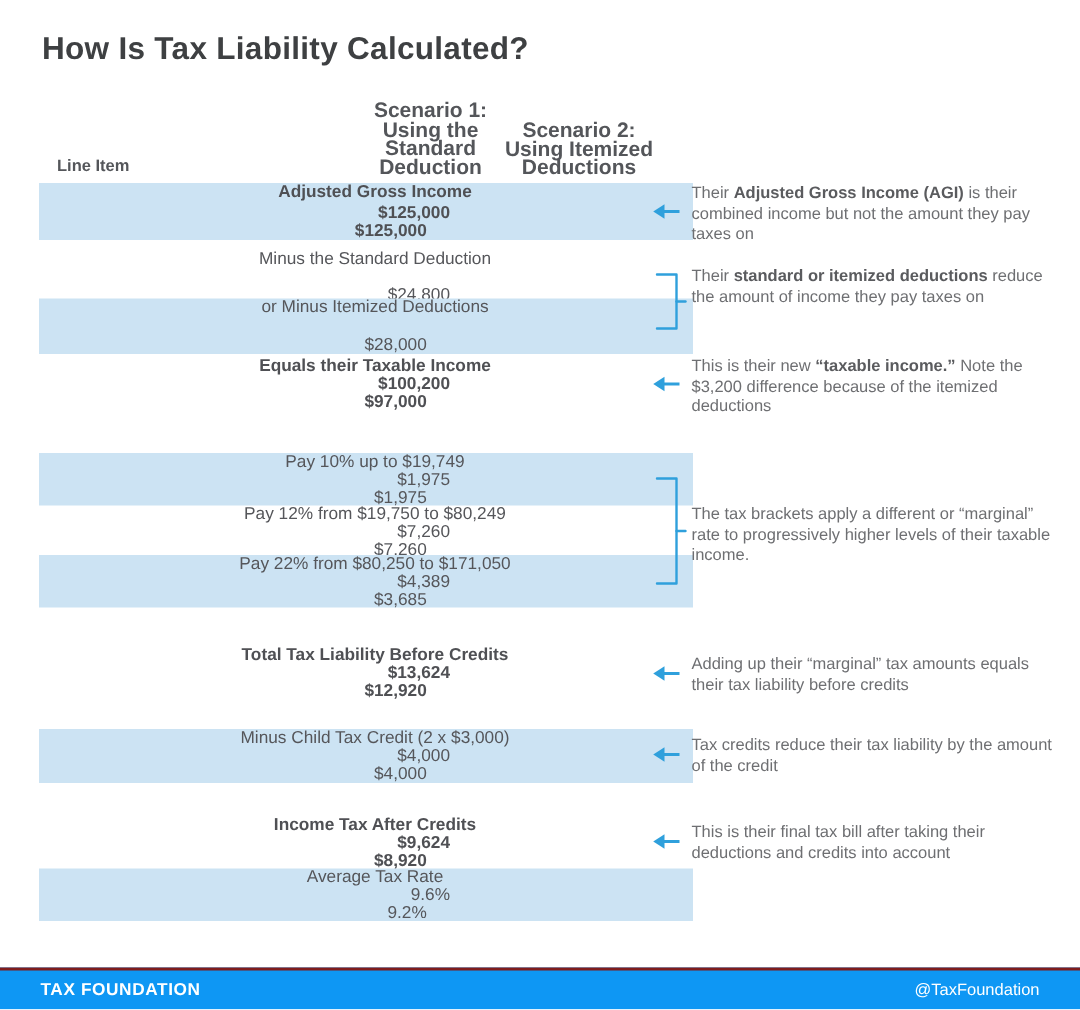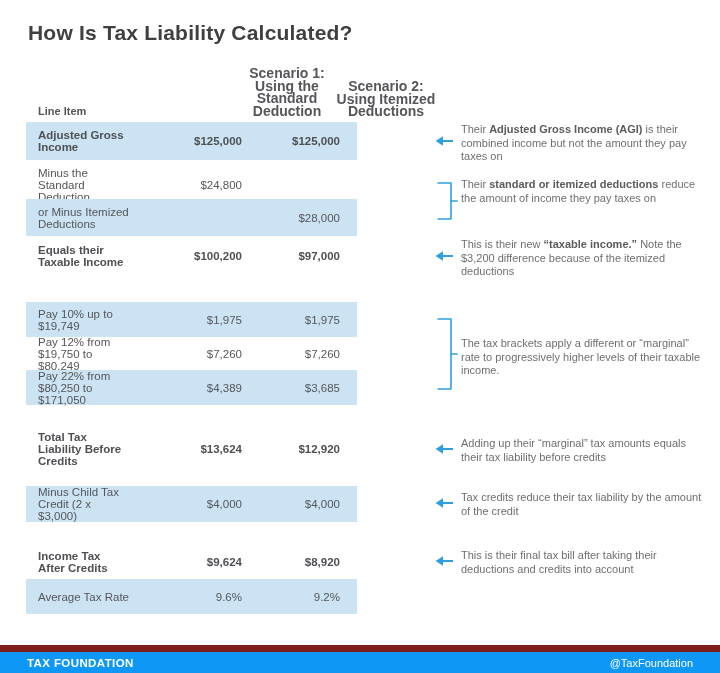--- a/index.html
+++ b/index.html
@@ -19,42 +19,42 @@
     line-height:12.5px; text-align:center; white-space:pre-line;
   }
   .head-lineitem {
     position:absolute; left:38px; top:105px;
     font-size:11px; font-weight:700; color:#54565a;
   }
   .head-s1 { left:235px; top:67px; width:104px; }
   .head-s2 { left:328px; top:80px; width:116px; }
   
   .row {
-    position:absolute; left:26px; width:331px;
+    position:absolute; left:26px; width:436px;
     display:flex; align-items:center;
-    font-size:11.5px; color:#55565a;
+    font-size:11.5px; color:#55565a;flex-direction:column;
   }
   .row.blue { background:#cce3f3; }
   .row.bold .cell { font-weight:700; color:#4f5054; }
   .cell.label { flex:1; padding-left:12px; }
   .cell.v1 { width:112px; text-align:right; }
   .cell.v2 { width:98px; text-align:right; margin-right:17px; }
   
   .ann {
     position:absolute; left:461px; width:248px;
     font-size:11px; line-height:13.5px; color:#6e6f72;
   }
   .ann b { font-weight:700; color:#5a5b5e; }
   .arrow { position:absolute; left:434px; width:20px; height:12px; }
   .bracket { position:absolute; left:436px; }
   
   .footer {
     position:absolute; left:0; top:645px; width:720px; height:28px;
     display:flex; align-items:center; justify-content:space-between;
-    padding:0 27px; border-top:7px solid #7f1d1d;
+    padding:0 27px; border-top:2px solid #7f1d1d;
   }
   .footer .brand { font-size:11.5px; font-weight:700; color:#ffffff; letter-spacing:0.4px; }
   .footer .handle { font-size:11px; color:#ffffff; }
 </style>
 </head>
 <body>
 
 <div class="canvas">
 
   <div class="title">How Is Tax Liability Calculated?</div>

